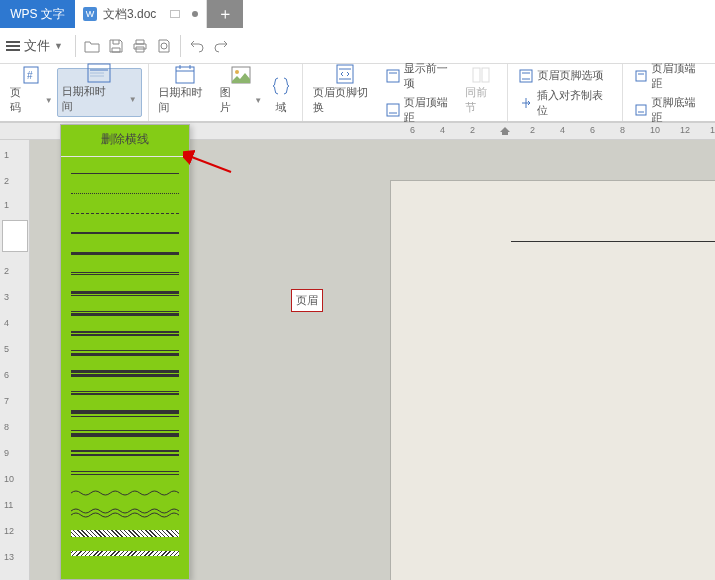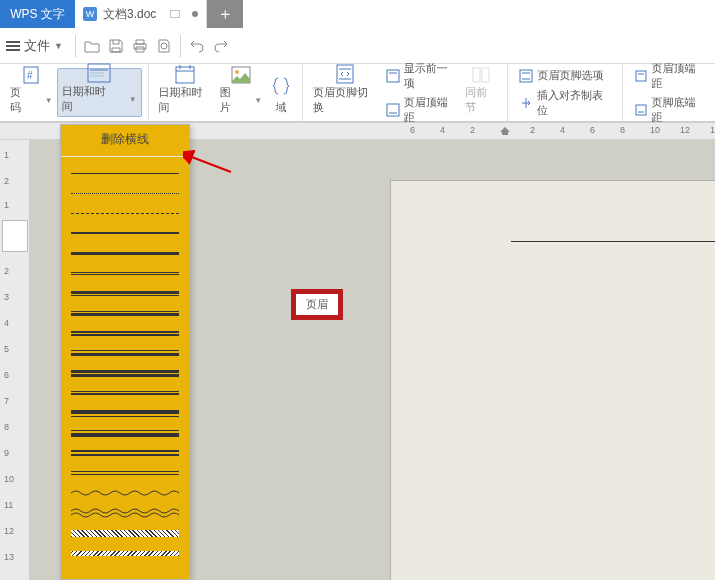--- a/index.html
+++ b/index.html
@@ -49,24 +49,24 @@
 
   
   .ruler-v { position: absolute; top: 140px; left: 0; width: 30px; bottom: 0; background: #eaeaea; border-right: 1px solid #cfcfcf; }
   .ruler-v .n { position: absolute; left: 4px; font-size: 9px; color: #777; }
   .ruler-v .marker { position: absolute; left: 2px; width: 26px; height: 32px; background: #fff; border: 1px solid #bbb; }
 
   
   .docarea { position: absolute; top: 140px; left: 30px; right: 0; bottom: 0; background: #cfcfc8; }
   .page { position: absolute; left: 360px; top: 40px; right: -100px; bottom: -40px; background: #ece9e1; border: 1px solid #b0b0aa; }
   .header-section { position: absolute; left: 120px; right: 0; top: 60px; height: 1px; border-top: 1px solid #333; }
-  .header-tab { position: absolute; left: -100px; top: 108px; background: #fff; border: 5px solid #b91c1c; font-size: 11px; color: #555; padding: 3px 10px; }
-
-  
-  .dropdown { position: absolute; left: 60px; top: 124px; width: 130px; bottom: 0; background: #eab308; border: 1px solid #b5b5b5; box-shadow: 2px 2px 6px rgba(0,0,0,0.2); z-index: 10; }
+  .header-tab { position: absolute; left: -100px; top: 108px; background: #fff; border: 1px solid #b91c1c; font-size: 11px; color: #555; padding: 3px 4px; }
+
+  
+  .dropdown { position: absolute; left: 60px; top: 124px; width: 130px; bottom: 0; background: #84cc16; border: 1px solid #b5b5b5; box-shadow: 2px 2px 6px rgba(0,0,0,0.2); z-index: 10; }
   .dropdown .hd { font-size: 12px; color: #444; padding: 6px 0 8px; text-align: center; border-bottom: 1px solid #e4e4e4; }
   .dropdown .lines { padding: 6px 10px; }
   .line-sample { height: 20px; display: flex; align-items: center; }
   .line-sample .inner { width: 100%; }
 
   
   .arrow { position: absolute; left: 183px; top: 150px; z-index: 20; pointer-events: none; }
 </style>
 </head>
 <body>

